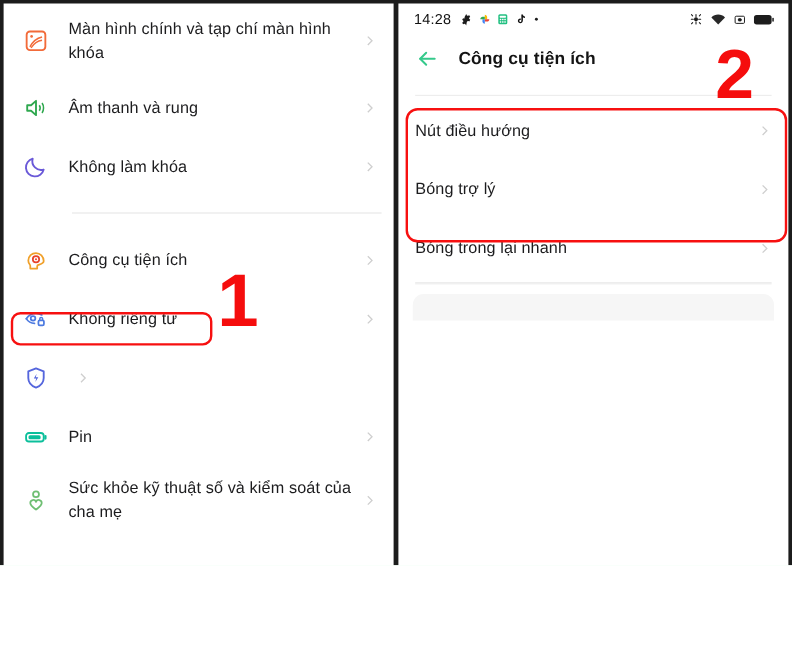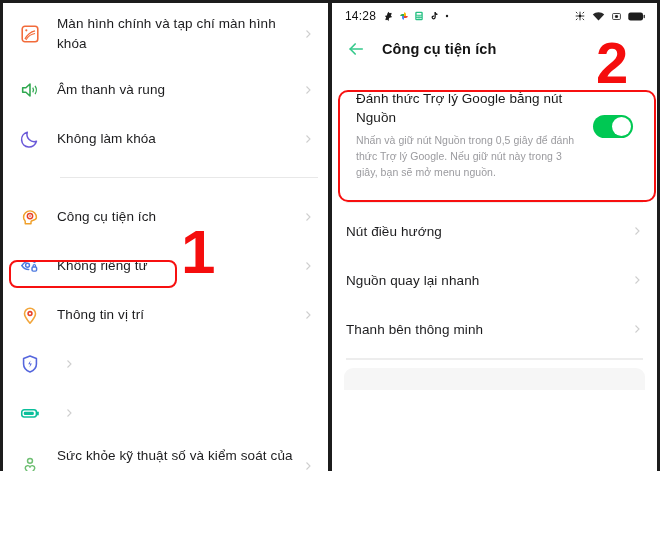--- a/index.html
+++ b/index.html
@@ -332,34 +332,20 @@
           </svg>
         </span>
         <span class="label">Không riêng tư</span>
         <span class="chev">
           <svg width="12" height="12" viewBox="0 0 24 24" fill="none" stroke="#b5b5b5" stroke-width="2.2">
               <path d="M9 5l7 7-7 7"></path>
             </svg>
         </span>
       </div>
 
-      <div class="set-row">
-        <span class="ico">
-          <svg width="22" height="22" viewBox="0 0 24 24" fill="none" stroke="#f2a53a" stroke-width="1.7">
-            <path d="M12 21c4-4.6 6-7.7 6-10.3A6 6 0 0 0 6 10.7C6 13.3 8 16.4 12 21z" stroke-linejoin="round"></path>
-            <circle cx="12" cy="10.4" r="2.1" stroke="#e8442b"></circle>
-          </svg>
-        </span>
-        <span class="label">Thông tin vị trí</span>
-        <span class="chev">
-          <svg width="12" height="12" viewBox="0 0 24 24" fill="none" stroke="#b5b5b5" stroke-width="2.2">
-              <path d="M9 5l7 7-7 7"></path>
-            </svg>
-        </span>
-      </div>
 
       <div class="set-row">
         <span class="ico">
           <svg width="22" height="22" viewBox="0 0 24 24" fill="none" stroke="#5566dd" stroke-width="1.7">
             <path d="M12 3.3 5 6v6c0 4 3 7.2 7 8.7 4-1.5 7-4.7 7-8.7V6z" stroke-linejoin="round"></path>
             <path d="M12.6 8.2 10 12.4h2.2l-.8 3.3 2.7-4.3h-2.3z" fill="#5566dd" stroke="none"></path>
           </svg>
         </span>
         <span class="chev">
           <svg width="12" height="12" viewBox="0 0 24 24" fill="none" stroke="#b5b5b5" stroke-width="2.2">
@@ -369,20 +355,21 @@
       </div>
 
       <div class="set-row">
         <span class="ico">
           <svg width="22" height="22" viewBox="0 0 24 24" fill="none" stroke="#0bbf9b" stroke-width="1.7">
             <rect x="3" y="8.5" width="16" height="7.8" rx="2.6"></rect>
             <rect x="5.2" y="10.6" width="11" height="3.6" rx="1.4" fill="#0bbf9b" stroke="none"></rect>
             <path d="M20.6 11.3v2.3" stroke-linecap="round" stroke-width="2"></path>
           </svg>
         </span>
+        <span class="label">Pin</span>
         <span class="chev">
           <svg width="12" height="12" viewBox="0 0 24 24" fill="none" stroke="#b5b5b5" stroke-width="2.2">
               <path d="M9 5l7 7-7 7"></path>
             </svg>
         </span>
       </div>
 
       <div class="set-row" style="min-height:58px;">
         <span class="ico">
           <svg width="22" height="22" viewBox="0 0 24 24" fill="none" stroke="#6fbf73" stroke-width="1.6">
@@ -478,52 +465,43 @@
     <div class="appbar">
       <span class="back-arrow">
         <svg width="20" height="20" viewBox="0 0 24 24" fill="none" stroke="#35c98b" stroke-width="2" stroke-linecap="round" stroke-linejoin="round">
           <path d="M19.5 12H5"></path>
             <path d="M11 6 5 12l6 6"></path>
         </svg>
       </span>
       <span class="appbar-title">Công cụ tiện ích</span>
     </div>
 
-    <div class="card-assist">
-      <div class="txtcol">
-        <div class="card-title">Đánh thức Trợ lý Google bằng nút Nguồn</div>
-        <div class="card-desc">Nhấn và giữ nút Nguồn trong 0,5 giây để đánh thức Trợ lý Google. Nếu giữ nút này trong 3 giây, bạn sẽ mở menu nguồn.</div>
-      </div>
-      <div class="toggle">
-        <div class="knob"></div>
-      </div>
-    </div>
 
     <div style="height:10px"></div>
     <div class="r-divider"></div>
 
     <div class="r-group">
       <div class="r-row">
         <span class="label">Nút điều hướng</span>
         <span class="chev">
           <svg width="12" height="12" viewBox="0 0 24 24" fill="none" stroke="#b5b5b5" stroke-width="2.2">
               <path d="M9 5l7 7-7 7"></path>
             </svg>
         </span>
       </div>
       <div class="r-row">
-        <span class="label">Nguồn quay lại nhanh</span>
+        <span class="label">Bóng trợ lý</span>
         <span class="chev">
           <svg width="12" height="12" viewBox="0 0 24 24" fill="none" stroke="#b5b5b5" stroke-width="2.2">
               <path d="M9 5l7 7-7 7"></path>
             </svg>
         </span>
       </div>
       <div class="r-row">
-        <span class="label">Thanh bên thông minh</span>
+        <span class="label">Bóng trong lại nhanh</span>
         <span class="chev">
           <svg width="12" height="12" viewBox="0 0 24 24" fill="none" stroke="#b5b5b5" stroke-width="2.2">
               <path d="M9 5l7 7-7 7"></path>
             </svg>
         </span>
       </div>
     </div>
 
     <div class="r-divider"></div>
 

